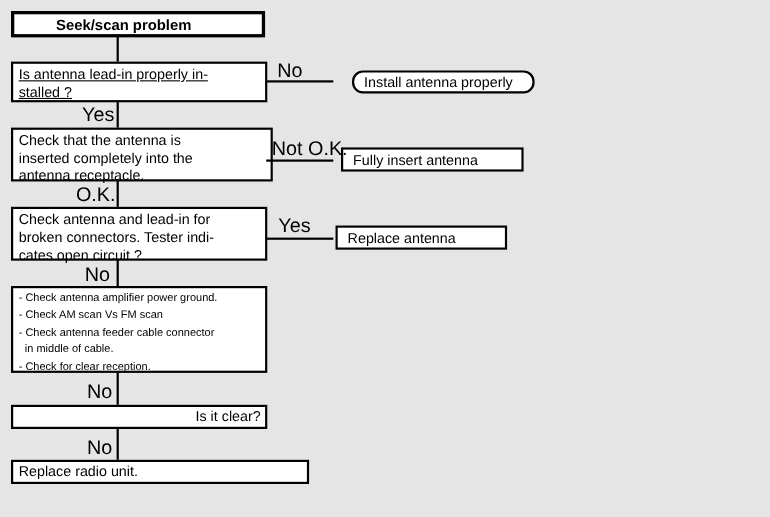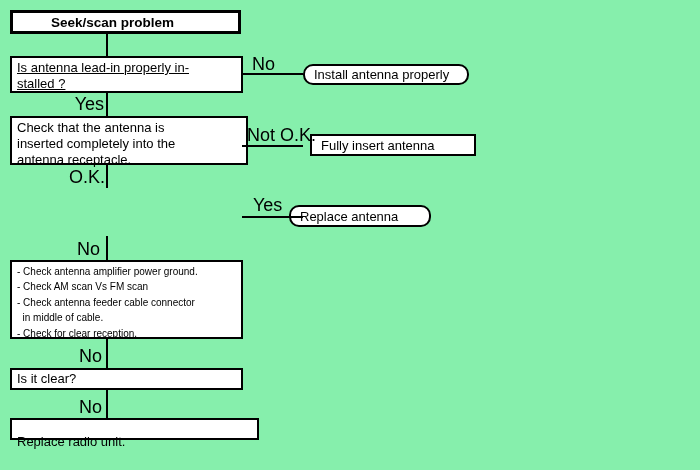--- a/index.html
+++ b/index.html
@@ -1,39 +1,39 @@
 <!DOCTYPE html>
 <html><head>
 <meta charset="utf-8">
 <style>
   html, body { margin:0; padding:0; background:#ffffff; }
   .canvas {
-    position:relative; width:700px; height:470px; background:#86efac;
+    position:relative; width:700px; height:470px; background:#e5e5e5;
     font-family:"Liberation Sans", sans-serif; color:#000; overflow:hidden;
   }
   .box {
     position:absolute; box-sizing:border-box; background:#fff;
     border:2px solid #000; font-size:13px; line-height:16px;
     white-space:pre-wrap; padding:2px 4px 0 5px;
   }
   #box-title {
     left:10px; top:10px; width:231px; height:24px; border-width:3px;
     font-weight:bold; font-size:13.5px; line-height:17px;
     text-align:center; padding:1px 34px 0 8px; white-space:nowrap;
   }
   #box-q1        { left:10px;  top:56px;  width:233px; height:37px;text-decoration:underline; }
   #box-q2        { left:10px;  top:116px; width:238px; height:49px; }
   #box-q3        { left:10px;  top:188px; width:233px; height:49px; }
   #box-checklist { left:10px;  top:260px; width:233px; height:79px;
                    font-size:10px; line-height:15.4px; padding:2px 2px 0 5px; }
-  #box-q4        { left:10px;  top:368px; width:233px; height:22px; padding-top:1px; }
-  #box-final     { left:10px;  top:418px; width:249px; height:22px; padding-top:14px; }
-  #box-r1 { left:303px; top:64px;  width:166px; height:21px; padding:1px 2px 0 9px;border-radius:10px; }
+  #box-q4        { left:10px;  top:368px; width:233px; height:22px; padding-top:1px;text-align:right; }
+  #box-final     { left:10px;  top:418px; width:271px; height:22px; padding-top:1px; }
+  #box-r1 { left:320px; top:64px;  width:166px; height:21px; padding:1px 2px 0 9px;border-radius:10px; }
   #box-r2 { left:310px; top:134px; width:166px; height:22px; padding:2px 2px 0 9px; }
-  #box-r3 { left:289px; top:205px; width:142px; height:22px; padding:2px 2px 0 9px;border-radius:10px; }
+  #box-r3 { left:305px; top:205px; width:156px; height:22px; padding:2px 2px 0 9px; }
 
   .vline { position:absolute; left:106px; width:2px; background:#000; }
   #v1 { top:33px;  height:23px; }
   #v2 { top:92px;  height:24px; }
   #v3 { top:164px; height:24px; }
   #v4 { top:236px; height:24px; }
   #v5 { top:338px; height:30px; }
   #v6 { top:389px; height:29px; }
 
   .hline { position:absolute; left:242px; width:61px; height:2px; background:#000; }
@@ -61,20 +61,23 @@
 
   <div class="box" id="box-title">Seek/scan problem</div>
 
   <div class="box" id="box-q1">Is antenna lead-in properly in-
 stalled ?</div>
 
   <div class="box" id="box-q2">Check that the antenna is
 inserted completely into the
 antenna receptacle.</div>
 
+  <div class="box" id="box-q3">Check antenna and lead-in for
+broken connectors. Tester indi-
+cates open circuit ?</div>
 
   <div class="box" id="box-checklist">- Check antenna amplifier power ground.
 - Check AM scan Vs FM scan
 - Check antenna feeder cable connector
   in middle of cable.
 - Check for clear reception.</div>
 
   <div class="box" id="box-q4">Is it clear?</div>
 
   <div class="box" id="box-final">Replace radio unit.</div>

